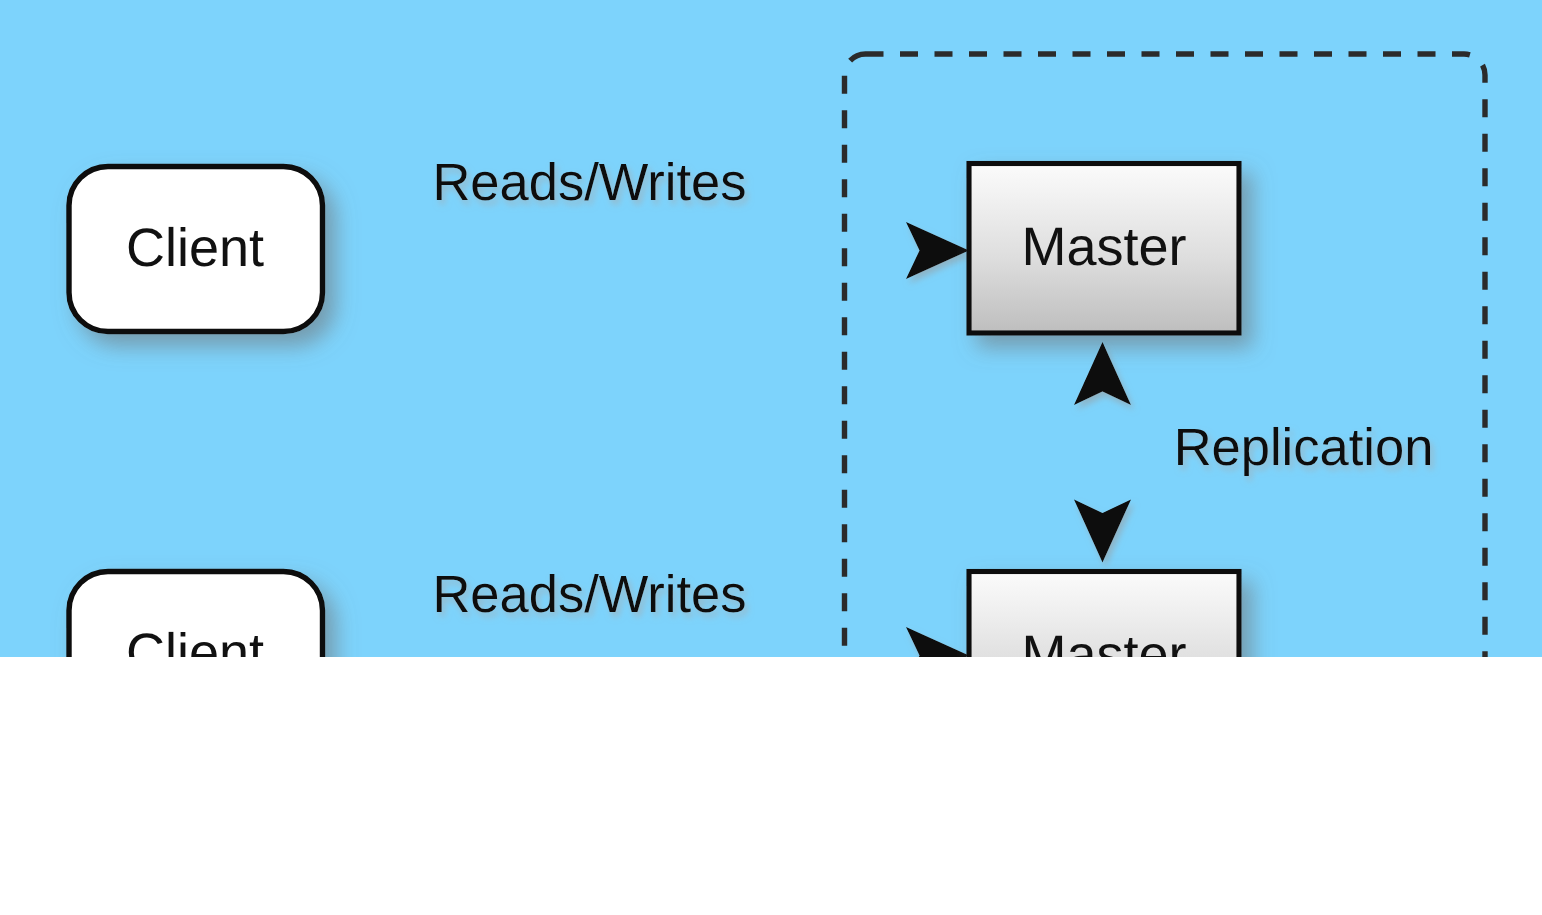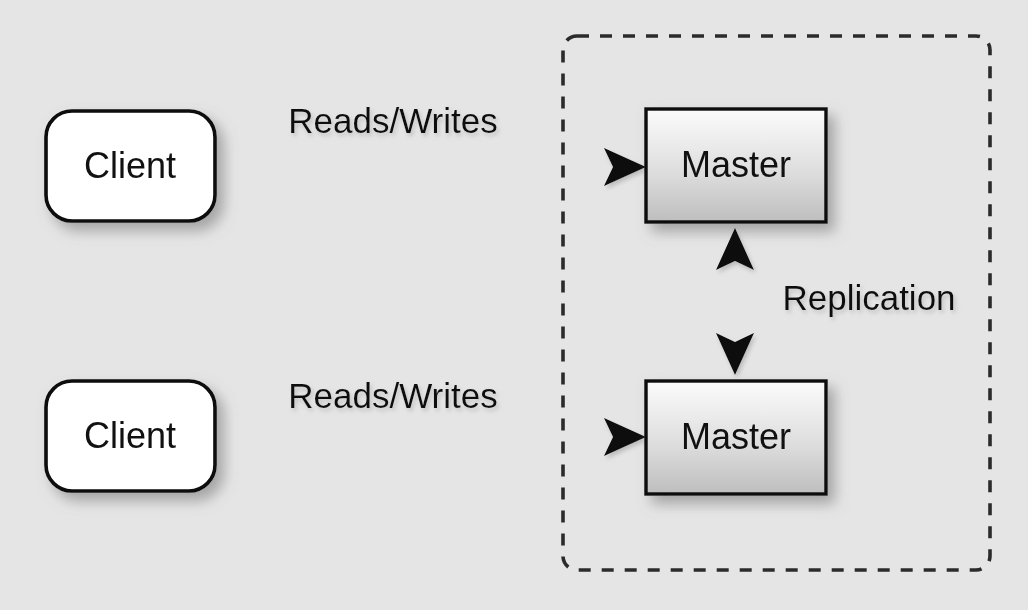--- a/index.html
+++ b/index.html
@@ -7,22 +7,22 @@
     margin: 0;
     padding: 0;
     background: #ffffff;
   }
   body {
     font-family: "Liberation Sans", sans-serif;
   }
   #canvas {
     position: relative;
     width: 1028px;
-    height: 610px;
-    background: #e5e5e5;
+    height: 438px;
+    background: #7dd3fc;
     overflow: hidden;
   }
   #diagram-svg {
     position: absolute;
     left: 0;
     top: 0;
     width: 1028px;
     height: 610px;
     display: block;
   }

